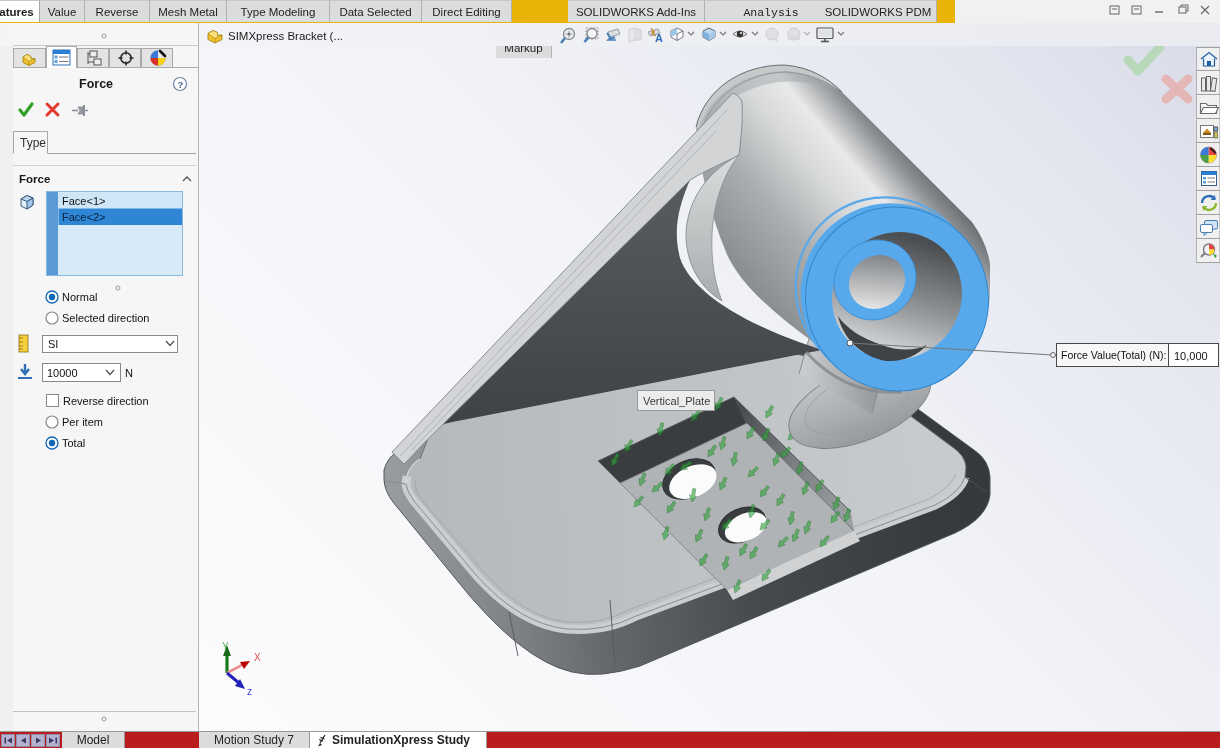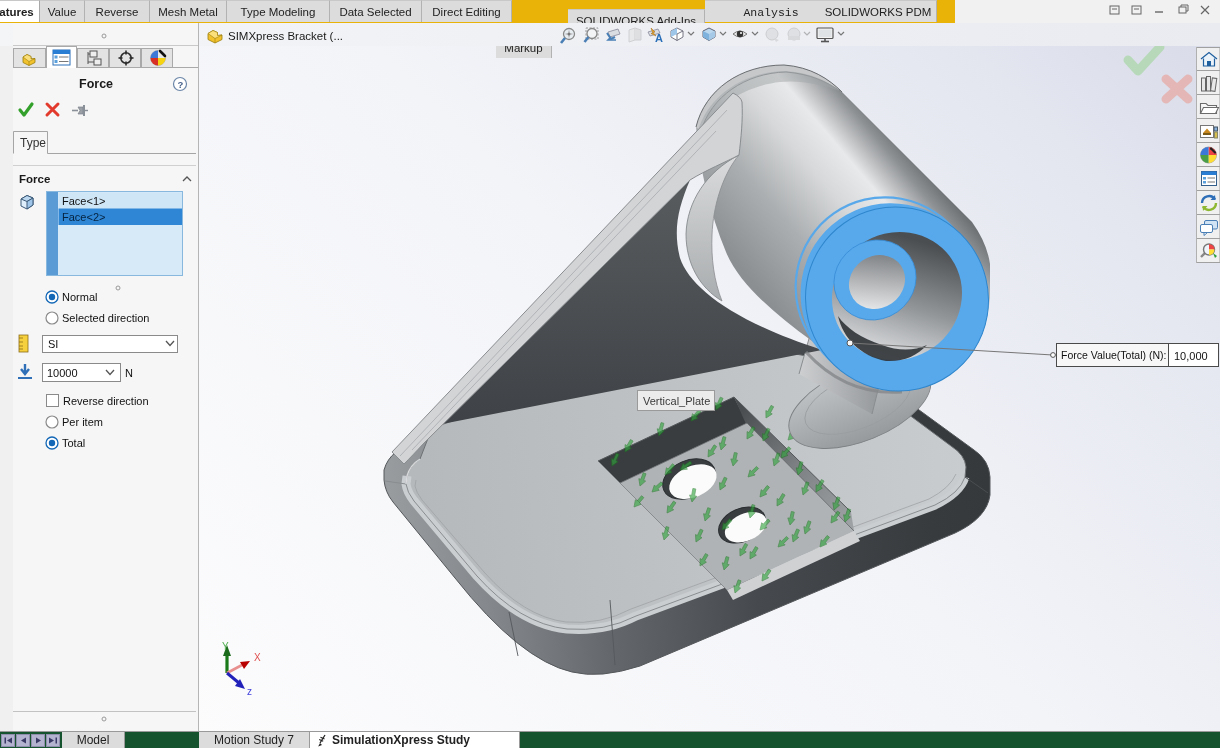--- a/index.html
+++ b/index.html
@@ -16,21 +16,21 @@
 #crumb{position:absolute;left:190px;top:24px;height:22px;font-size:11px;color:#1a1a1a;line-height:22px;}
 
 #vp{position:absolute;left:185px;top:23px;width:1035px;height:708px;
  background:linear-gradient(225deg,#d8dbe8 0%,#e6e8f1 20%,#f3f4f8 50%,#fcfcfd 100%);}
 #modelsvg{position:absolute;left:0;top:0;width:1220px;height:748px;}
 
 #panel{position:absolute;left:13px;top:23px;width:185px;height:708px;background:#f6f6f6;border-right:1px solid #b5b5b5;}
 
 #taskpane{position:absolute;left:1196px;top:47px;width:24px;height:216px;background:#f0f0f0;border-left:1px solid #b0b0b0;}
 
-#bottombar{position:absolute;left:0;top:731px;width:1220px;height:17px;background:#14532d;border-top:1px solid #999;}
+#bottombar{position:absolute;left:0;top:731px;width:1220px;height:17px;background:#b91c1c;border-top:1px solid #999;}
 .btab{position:absolute;top:0;height:17px;line-height:17px;text-align:center;font-size:12px;color:#222;
  background:#dcdcdc;border-right:1px solid #9a9a9a;box-sizing:border-box;}
 .btab.act{background:#fff;font-weight:bold;}
 </style>
 </head>
 <body>
 <div id="app">
   <div id="vp"></div>
   <svg id="modelsvg" viewBox="0 0 1220 748" xmlns="http://www.w3.org/2000/svg">
     <defs>
@@ -249,21 +249,21 @@
   </svg>
   <div id="tabbar">
     <div class="mtab first" style="left:0;width:40px;text-indent:-6px;">atures</div>
     <div class="mtab" style="left:40px;width:45px;">Value</div>
     <div class="mtab" style="left:85px;width:65px;">Reverse</div>
     <div class="mtab" style="left:150px;width:77px;">Mesh Metal</div>
     <div class="mtab" style="left:227px;width:103px;">Type Modeling</div>
     <div class="mtab" style="left:330px;width:92px;">Data Selected</div>
     <div class="mtab" style="left:422px;width:90px;">Direct Editing</div>
     <div class="mtab" style="left:496px;width:56px;margin-top:36px;">Markup</div>
-    <div class="mtab" style="left:568px;width:137px;margin-top:9px;">SOLIDWORKS Add-Ins</div>
+    <div class="mtab" style="left:568px;width:137px;">SOLIDWORKS Add-Ins</div>
     <div class="mtab" style="left:705px;width:133px;font-family:Liberation Mono, monospace;">Analysis Preparation</div>
     <div class="mtab" style="left:820px;width:117px;">SOLIDWORKS PDM</div>
     <div id="tbrest">
       <svg width="265" height="23" viewBox="0 0 265 23" xmlns="http://www.w3.org/2000/svg">
         <g stroke="#666" fill="none" stroke-width="1">
           <rect x="155" y="6" width="9" height="8"></rect>
             <line x1="157" y1="9" x2="162" y2="9"></line>
           <rect x="177" y="6" width="9" height="8"></rect>
             <line x1="179" y1="9" x2="184" y2="9"></line>
           <line x1="200" y1="12" x2="208" y2="12" stroke-width="1.4"></line>
@@ -595,20 +595,20 @@
           <path d="M12,5.5 L12,11.5 L7,8.5 Z"></path>
         <path d="M26,5.5 L26,11.5 L21,8.5 Z"></path>
         <path d="M36,5.5 L36,11.5 L41,8.5 Z"></path>
         <path d="M49,5.5 L49,11.5 L54,8.5 Z"></path>
           <rect x="55.5" y="5.5" width="1.5" height="6"></rect>
       </g>
     </svg>
     <div class="btab" style="left:62px;width:63px;">Model</div>
     <div class="btab" style="left:124px;width:74px;margin-top:32px;">3D Views</div>
     <div class="btab" style="left:199px;width:111px;">Motion Study 7</div>
-    <div class="btab act" style="left:310px;width:210px;text-align:left;padding-left:22px;">SimulationXpress Study
+    <div class="btab act" style="left:310px;width:177px;text-align:left;padding-left:22px;">SimulationXpress Study
       <svg width="14" height="14" viewBox="0 0 14 14" style="position:absolute;left:5px;top:2px;">
         <path d="M10,1 L5,9" stroke="#222" stroke-width="1.3" fill="none"></path>
         <path d="M5,9 L3.2,12.5 L7,11 Z" fill="#222"></path>
         <path d="M9.5,5 L5.5,3.2 M8.2,7.2 L4.2,5.4" stroke="#222" stroke-width="1.1"></path>
       </svg></div>
   </div>
 </div>
 
 </body></html>

